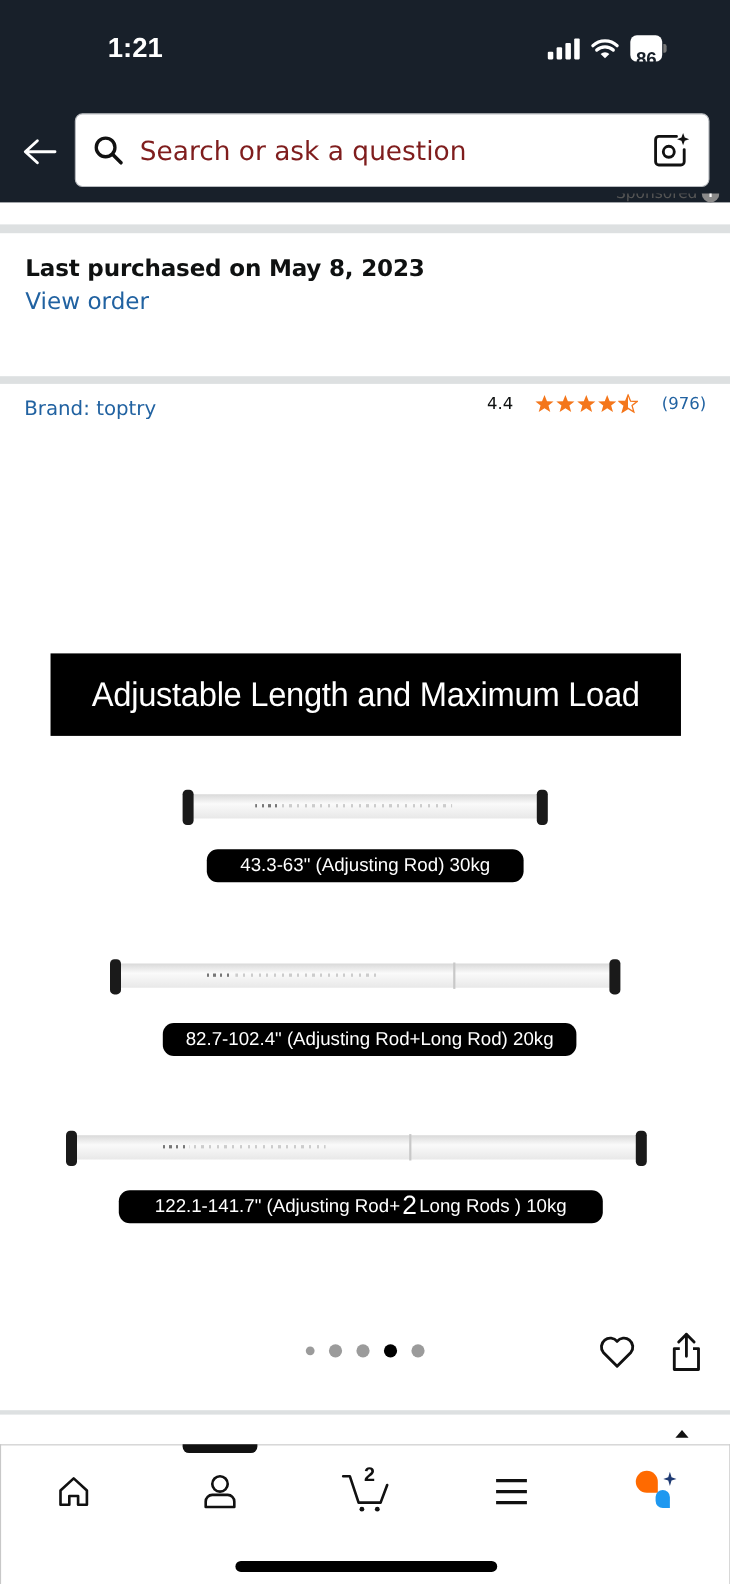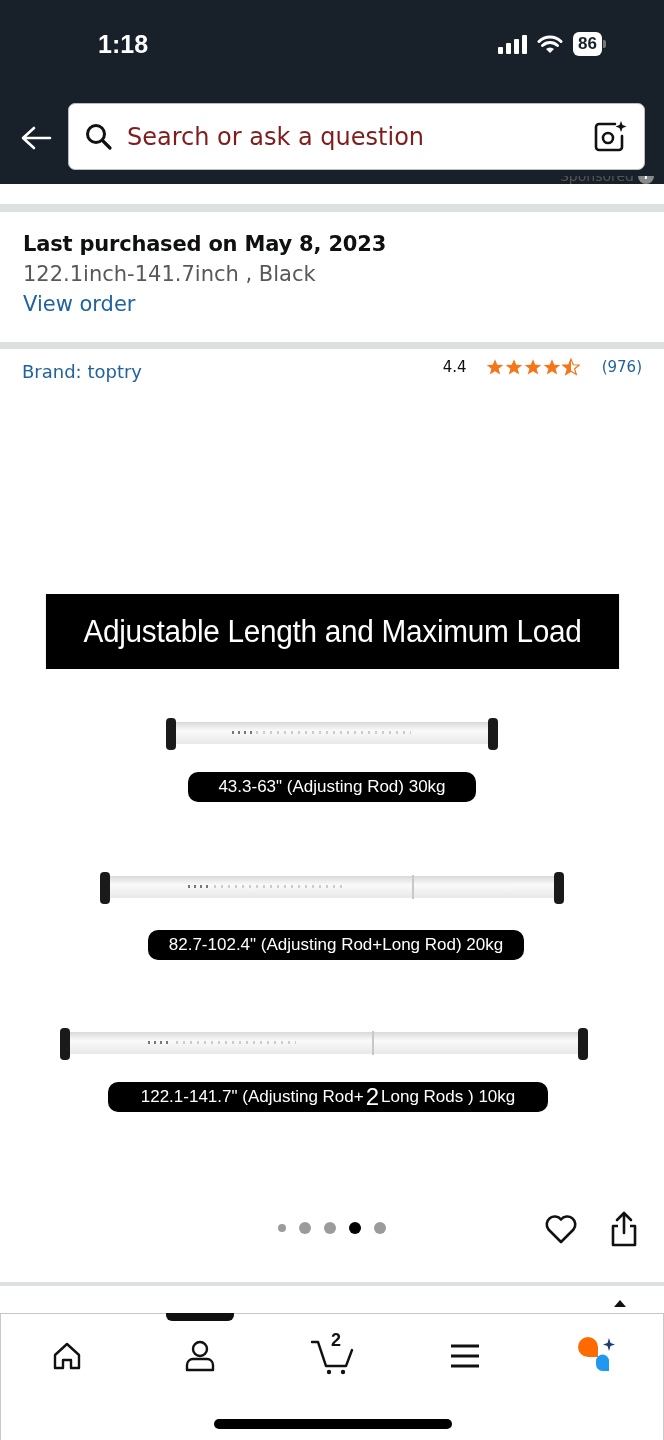--- a/index.html
+++ b/index.html
@@ -6,21 +6,21 @@
   html, body { width: 664px; height: 1440px; overflow: hidden; background: #fff; font-family: "DejaVu Sans", "Liberation Sans", sans-serif; }
   .screen { position: relative; width: 664px; height: 1440px; background: #fff; }
 
   
   .header { position: absolute; top: 0; left: 0; width: 664px; height: 184px; background: #18202a; }
   .status-time { position: absolute; left: 98px; top: 30px; color: #fff; font-size: 25px; font-weight: 600; font-family: "Liberation Sans", sans-serif; }
   .status-right { position: absolute; right: 58px; top: 32px; display: flex; align-items: center; gap: 10px; }
   .signal { display: flex; align-items: flex-end; gap: 3px; height: 20px; }
   .signal span { width: 5px; background: #fff; border-radius: 1px; }
   .battery { display: flex; align-items: center; }
-  .battery-body { background: #fff; color: #18202a; font-size: 17px; font-weight: 700; font-family: "Liberation Sans", sans-serif; border-radius: 6px; padding: 1px 5px; height: 24px; line-height: 22px; }
+  .battery-body { background: #fff; color: #18202a; font-size: 17px; font-weight: 700; font-family: "Liberation Sans", sans-serif; border-radius: 6px; padding: 11px 5px; height: 24px; line-height: 22px; }
   .battery-tip { width: 3px; height: 8px; background: #777; border-radius: 0 2px 2px 0; margin-left: 1px; }
   .back-btn { position: absolute; left: 18px; top: 118px; width: 36px; height: 40px; display: flex; align-items: center; justify-content: center; }
   .search-box { position: absolute; left: 68px; top: 103px; width: 577px; height: 67px; background: #fff; border-radius: 7px; border: 1px solid #b9bcc0; display: flex; align-items: center; }
   .search-icon { margin-left: 16px; width: 30px; height: 30px; display: flex; align-items: center; }
   .search-placeholder { margin-left: 12px; color: #7f1d1d; font-size: 24px; flex: 1; font-family: "DejaVu Sans", sans-serif; }
   .camera-btn { margin-right: 16px; width: 36px; height: 36px; display: flex; align-items: center; justify-content: center; }
 
   .sponsored { position: absolute; right: 10px; top: 176px; font-size: 14px; color: #555; display: flex; gap: 4px; overflow: hidden; height: 14px; }
   .info-dot { width: 16px; height: 16px; border-radius: 50%; background: #8a8a8a; color: #fff; font-size: 11px; text-align: center; line-height: 16px; font-weight: 700; }
 
@@ -68,21 +68,21 @@
   .home-indicator { position: absolute; left: 213px; top: 105px; width: 238px; height: 10px; background: #000; border-radius: 5px; }
   .cart-count { position: absolute; left: 22px; top: -4px; font-size: 18px; font-weight: 700; color: #111; font-family: "Liberation Sans", sans-serif; }
   .peek-caret { position: absolute; right: 38px; top: 1300px; width: 0; height: 0; border-left: 6px solid transparent; border-right: 6px solid transparent; border-bottom: 7px solid #111; }
 </style>
 </head>
 <body>
 
 <div class="screen">
 
   <div class="header">
-    <div class="status-time">1:18</div>
+    <div class="status-time">1:21</div>
     <div class="status-right">
       <div class="signal">
         <span style="height:7px"></span>
           <span style="height:11px"></span>
           <span style="height:15px"></span>
           <span style="height:19px"></span>
       </div>
       <svg width="26" height="20" viewBox="0 0 26 20">
         <path d="M13 19 L9 15 A6 6 0 0 1 17 15 Z" fill="#fff"></path>
         <path d="M5.5 11.5 A11 11 0 0 1 20.5 11.5" stroke="#fff" stroke-width="3" fill="none" stroke-linecap="round"></path>
@@ -120,21 +120,20 @@
 
   <div class="sponsored">
     <span style="margin-top:-8px">Sponsored</span>
     <span class="info-dot" style="margin-top:-8px">i</span>
   </div>
 
   <div class="divider" style="top:204px;height:8px;"></div>
 
   <div class="purchase">
     <div class="purchase-title">Last purchased on May 8, 2023</div>
-    <div class="purchase-variant">122.1inch-141.7inch , Black</div>
     <a class="view-order">View order</a>
   </div>
 
   <div class="divider" style="top:342px;height:7px;"></div>
 
   <a class="brand">Brand: toptry</a>
   <div class="rating">
     <span class="rating-value">4.4</span>
     <span class="stars">
       <svg width="18" height="18" viewBox="0 0 24 24">

